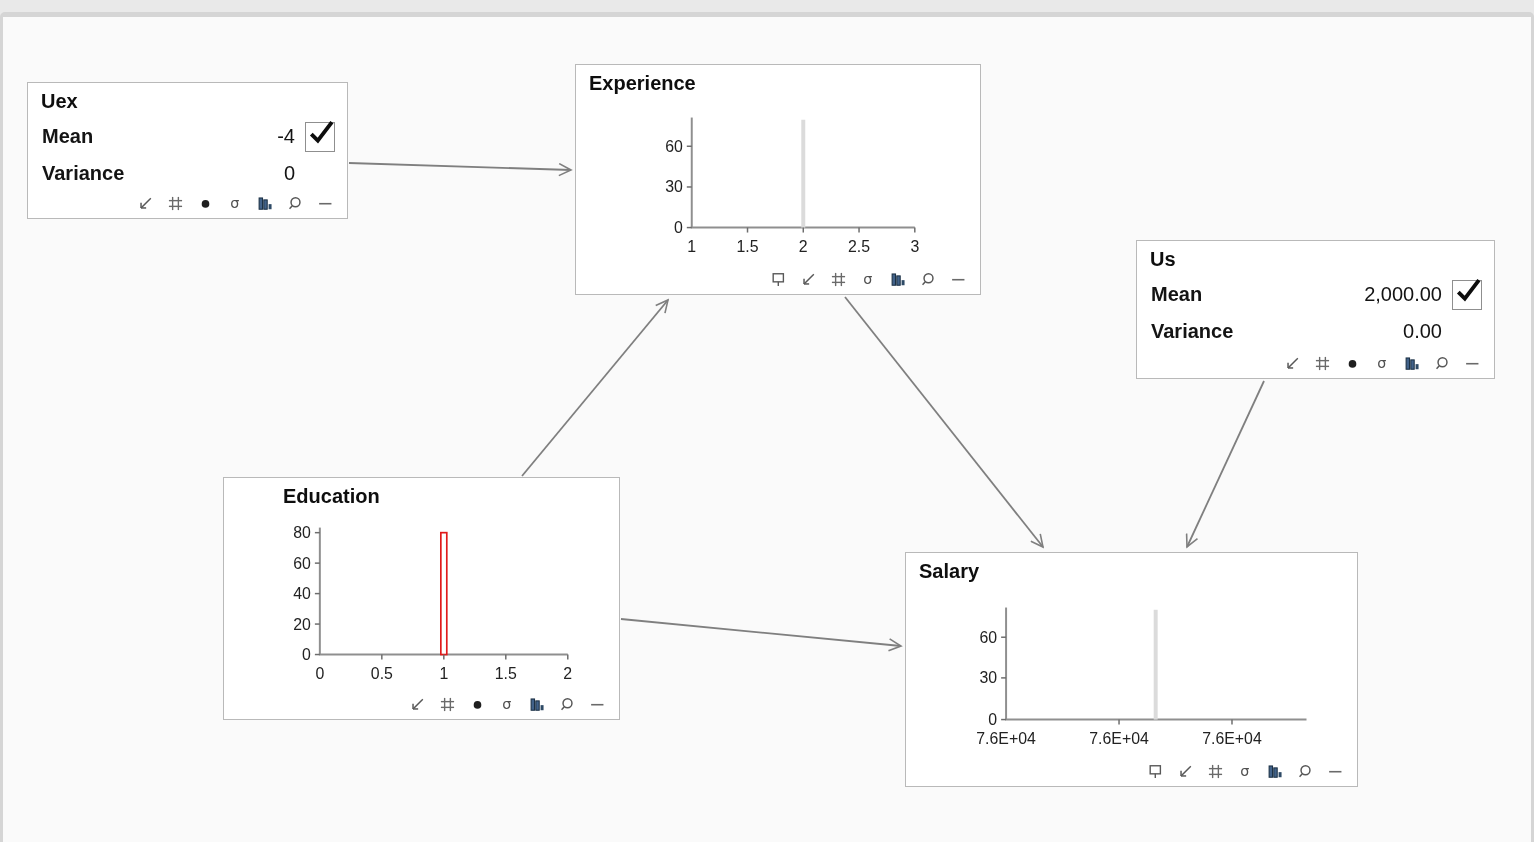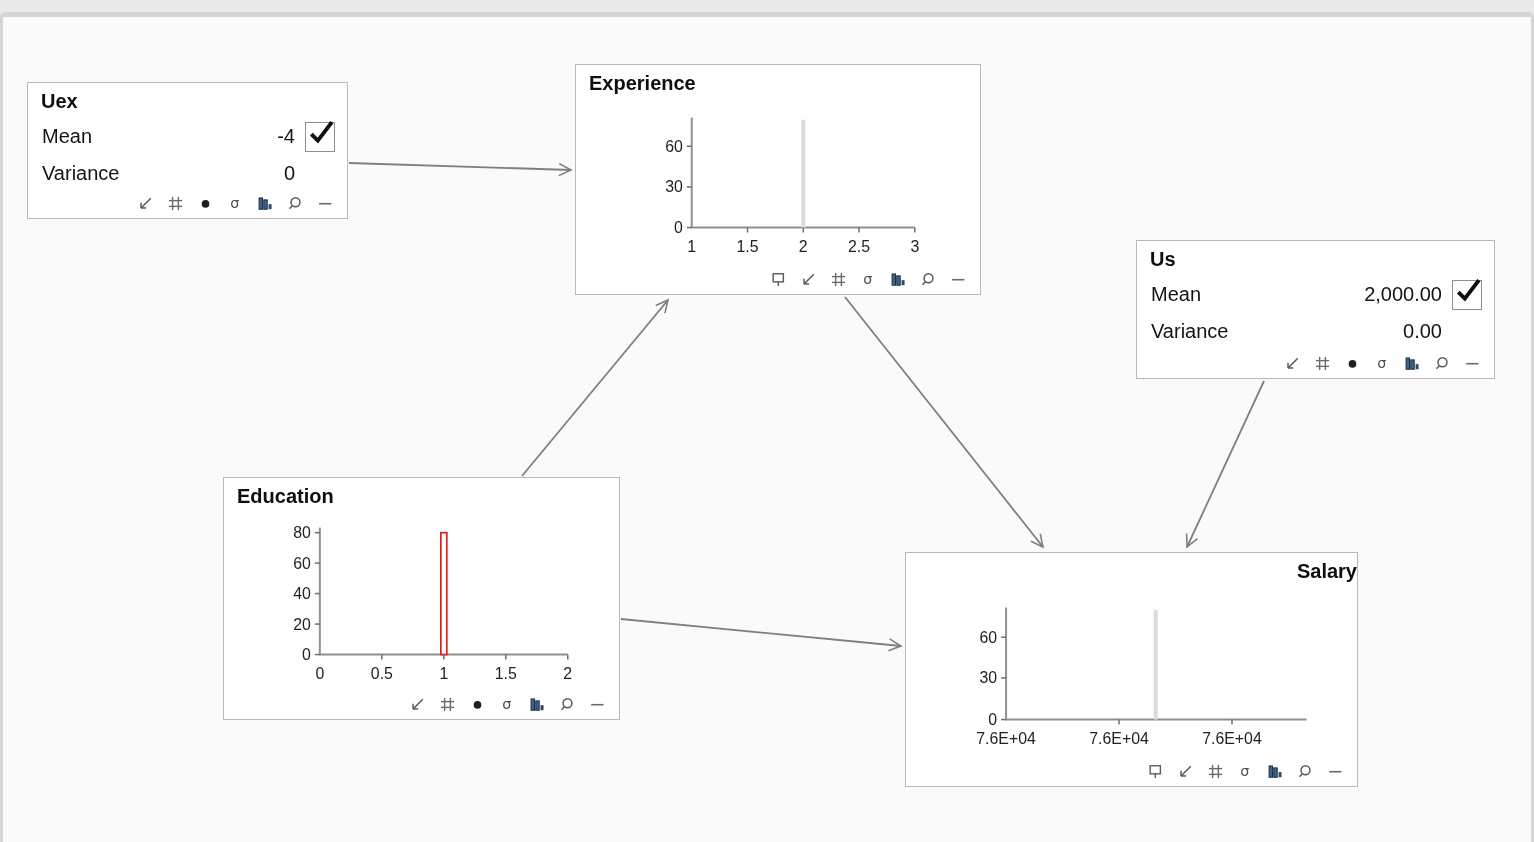--- a/index.html
+++ b/index.html
@@ -11,34 +11,34 @@
     font-family:"Liberation Sans",sans-serif;overflow:hidden;margin-top:12px;
   }
   #edge-layer{position:absolute;left:0;top:0;width:1534px;height:842px;z-index:1;}
   .node{
     position:absolute;background:#ffffff;border:1px solid #b9b9b9;
     box-sizing:border-box;color:#141414;z-index:2;
   }
   .node-title{font-weight:700;font-size:20px;padding:7px 0 0 13px;color:#0e0e0e;}
   .stat-rows{padding:5px 10px 0 14px;}
   .stat-row{display:flex;align-items:center;height:37px;font-size:20px;}
-  .stat-label{flex:1;}
+  .stat-label{flex:1;font-weight:bold;}
   .stat-value{text-align:right;}
   .cb-slot{width:34px;height:32px;margin-left:8px;display:flex;align-items:center;justify-content:center;}
   .checkbox{width:28px;height:28px;border:1px solid #8f8f8f;background:#fff;position:relative;cursor:pointer;}
   .checkbox svg{position:absolute;left:1px;top:-3px;overflow:visible;}
   .chart{position:absolute;left:0;top:0;width:100%;height:100%;}
   .toolbar{position:absolute;right:13px;bottom:6px;display:flex;align-items:center;gap:13px;z-index:3;}
   .tb-icon{width:17px;height:17px;display:inline-flex;cursor:pointer;}
   .tb-icon svg{width:17px;height:17px;}
   #node-uex{left:24px;top:65px;width:321px;height:137px;}
   #node-experience{left:572px;top:47px;width:406px;height:231px;}
   #node-us{left:1133px;top:223px;width:359px;height:139px;}
-  #node-education{left:220px;top:460px;width:397px;height:243px;}
-  #node-salary{left:902px;top:535px;width:453px;height:235px;text-align:right;}
+  #node-education{left:220px;top:460px;width:397px;height:243px;padding-left:46px;}
+  #node-salary{left:902px;top:535px;width:453px;height:235px;}
 </style>
 </head>
 <body>
 
 <div class="canvas">
 
   <svg id="edge-layer">
     <defs>
       <marker id="ah" viewBox="0 0 16 14" refX="14" refY="7" markerWidth="16" markerHeight="14" orient="auto" markerUnits="userSpaceOnUse">
         <path d="M2,1 L14,7 L2,13" fill="none" stroke="#7f7f7f" stroke-width="1.6"></path>

